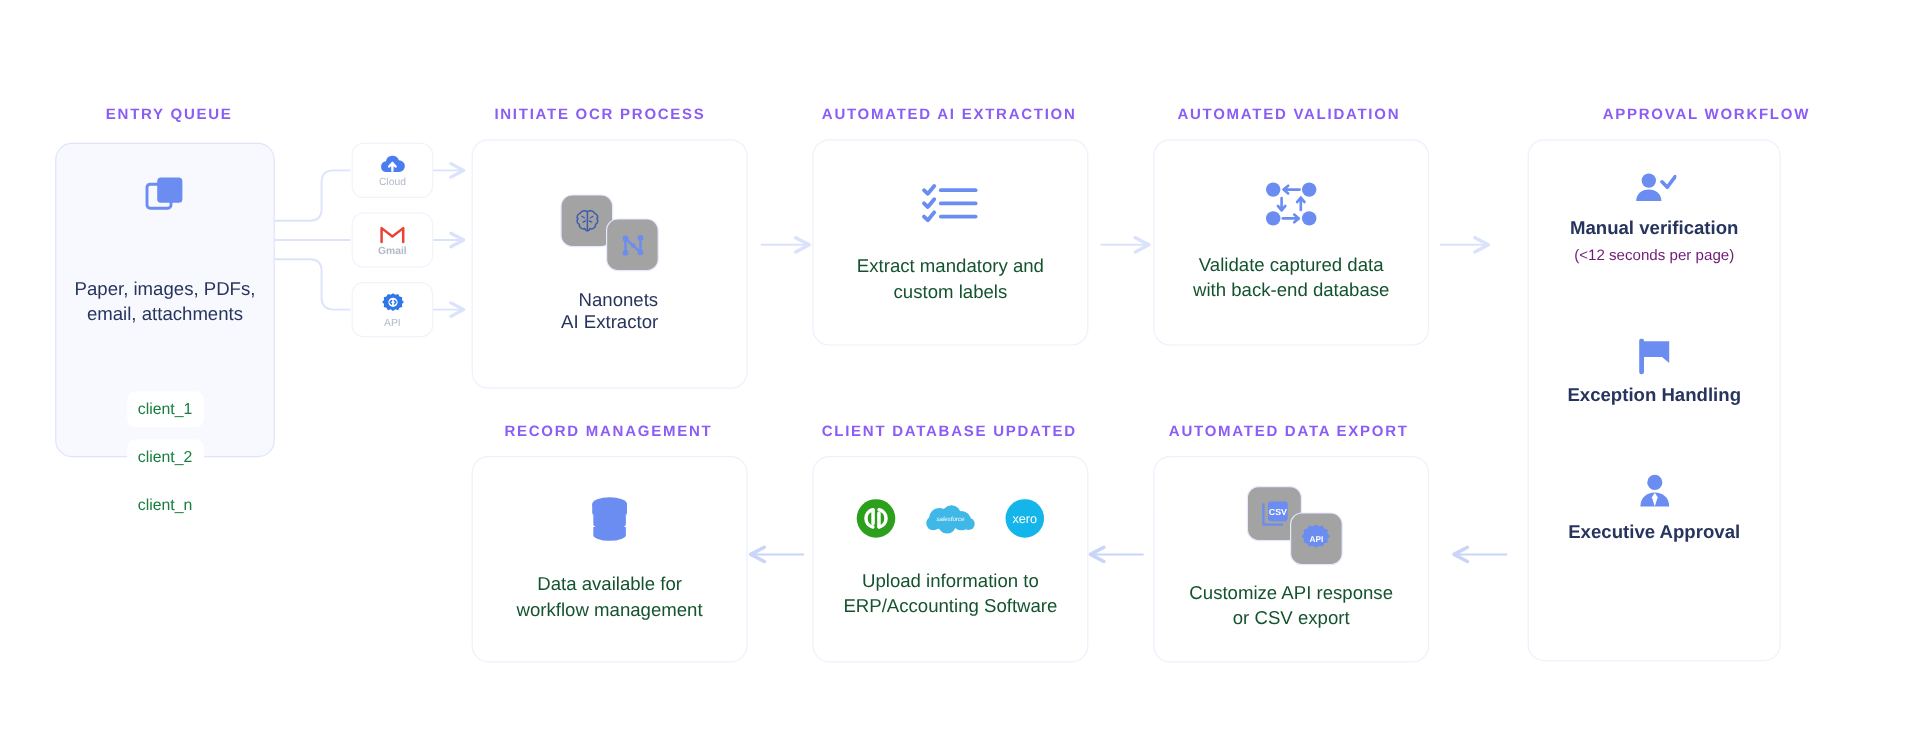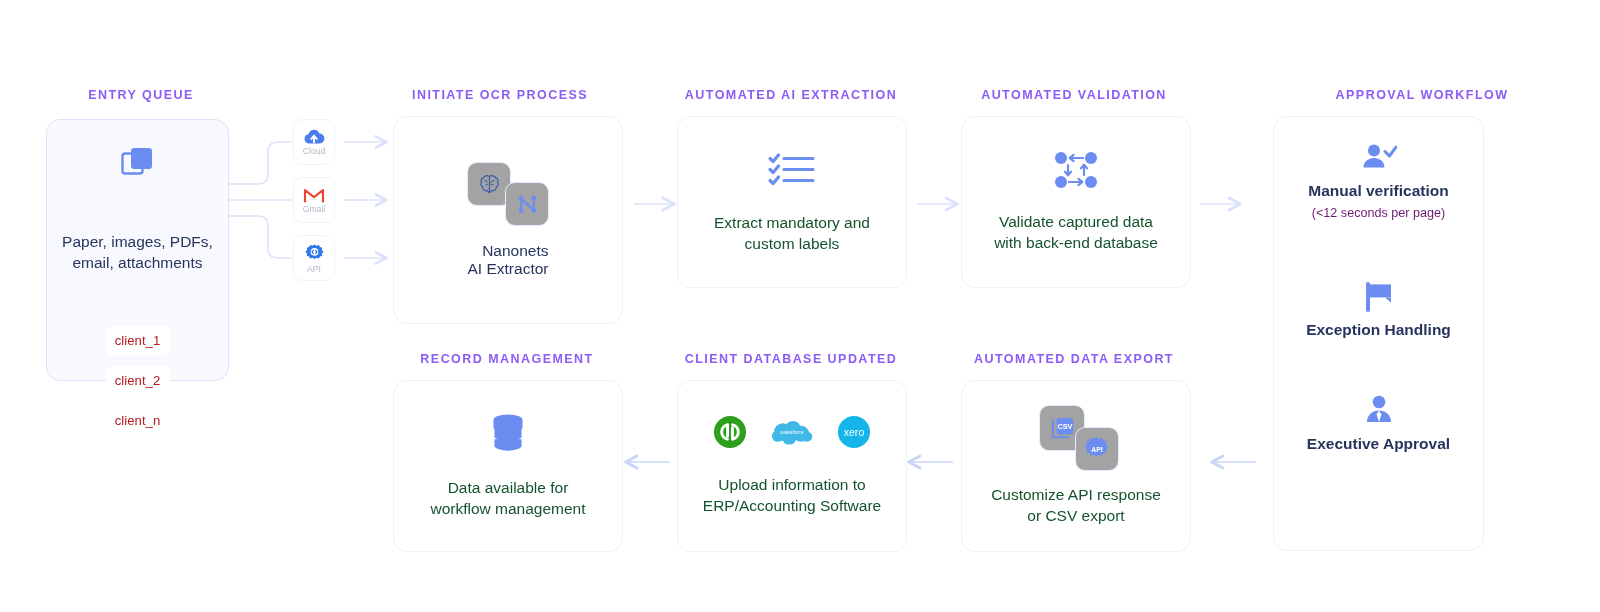--- a/index.html
+++ b/index.html
@@ -64,27 +64,27 @@
   .queue-head {
     font-size: 15.5px; line-height: 1.35;
     color: #27355e; text-align: center;
   }
   .chips { margin-top: 16px; display: flex; flex-direction: column; gap: 10px; align-items: center; }
   .chip {
     width: 64px; height: 30px;
     background: #ffffff;
     border-radius: 7px;
     display: flex; align-items: center; justify-content: center;
-    font-size: 13.2px; color: #b91c1c;
+    font-size: 13.2px; color: #15803d;
   }
 
   
   .src {
     position: absolute;
-    width: 42px; height: 46px;
+    width: 68px; height: 46px;
     background: #ffffff;
     border: 1px solid #f0f2fc;
     border-radius: 10px;
     display: flex; flex-direction: column;
     align-items: center; justify-content: center;
     gap: 1px;
   }
   .src-cap { font-size: 8.6px; color: #b3b9c7; line-height: 1; }
 
   
@@ -178,21 +178,21 @@
   <div class="src" style="left:293px;top:119px;">
     <span>
       <svg width="22" height="18" viewBox="0 0 22 18">
         <path d="M5.4,15.4 A4.6,4.6 0 0 1 5.6,6.3 A5.6,5.6 0 0 1 16.4,5.6 A4.3,4.3 0 0 1 16.6,15.4 Z" fill="#4a7ef0"></path>
         <path d="M11,14.3 L11,8.4 M11,7.8 L8.3,10.8 M11,7.8 L13.7,10.8" stroke="#ffffff" stroke-width="2" stroke-linecap="round" stroke-linejoin="round" fill="none"></path>
       </svg>
     </span>
     <span class="src-cap">Cloud</span>
   </div>
 
-  <div class="src" style="left:293px;top:177px;">
+  <div class="src" style="left:293px;top:177px;font-weight:bold;">
     <span>
       <svg width="22" height="18" viewBox="0 0 22 18">
         <path d="M2,15.6 L2,4.1 L11,11.1 L20,4.1 L20,15.6" fill="none" stroke="#ea4335" stroke-width="2.1" stroke-linejoin="round" stroke-linecap="round"></path>
       </svg>
     </span>
     <span class="src-cap">Gmail</span>
   </div>
 
   <div class="src" style="left:293px;top:235px;">
     <span>

